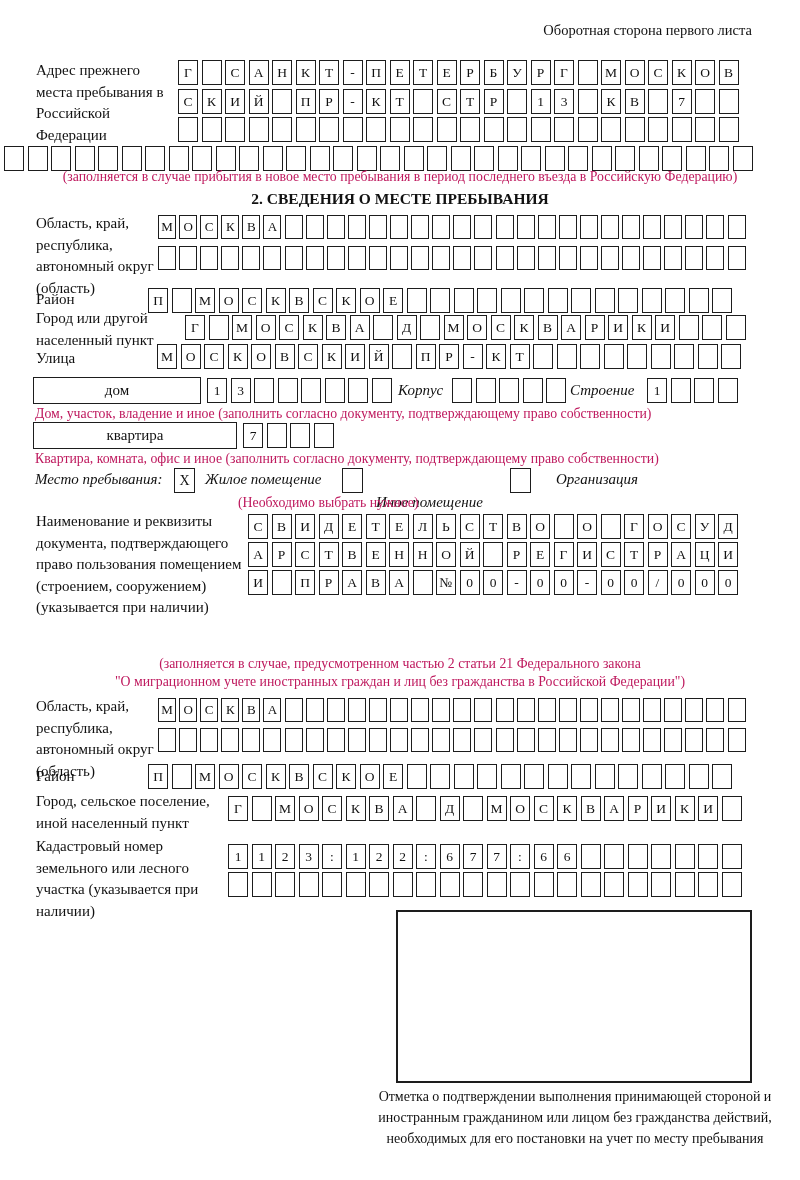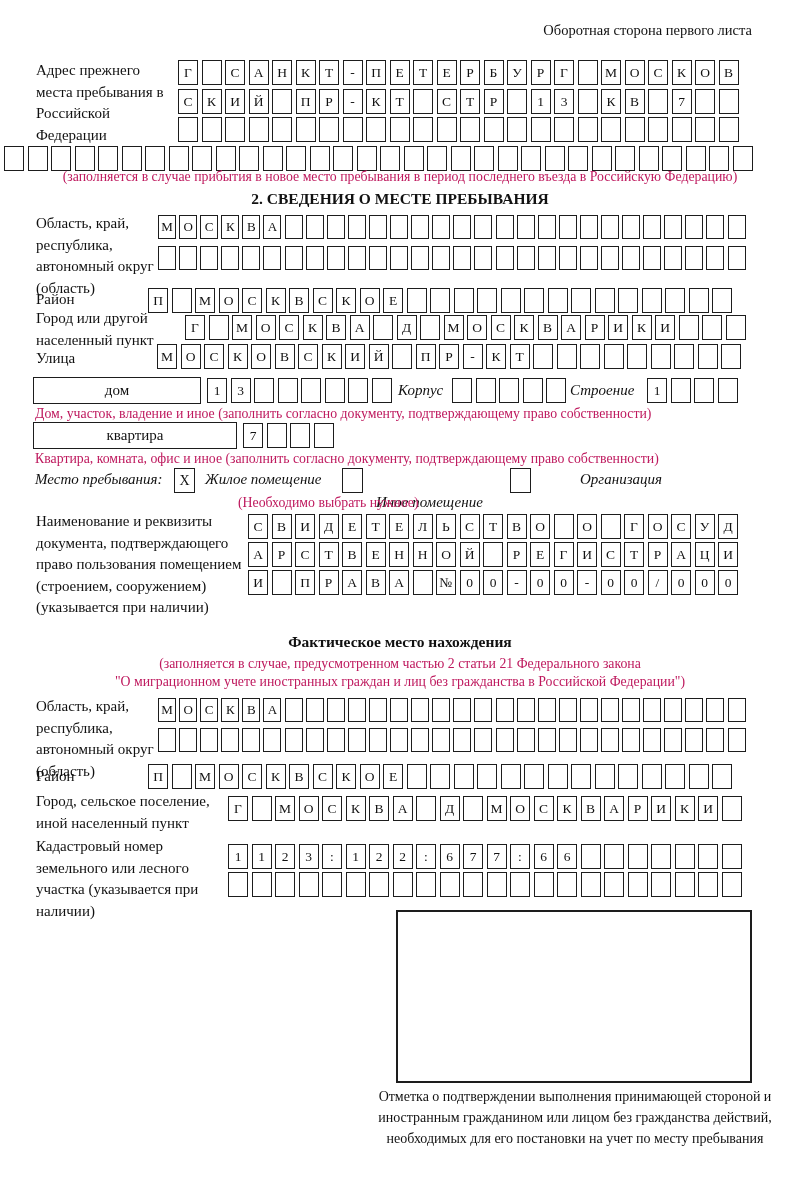--- a/index.html
+++ b/index.html
@@ -388,21 +388,21 @@
       <span class="cell"></span>
     </div>
   <div class="caption" style="left:35px;top:451px;">Квартира, комната, офис и иное (заполнить согласно документу, подтверждающему право собственности)</div>
 
   <div class="inline-lbl" style="left:35px;top:471px;">Место пребывания:</div>
   <div class="checkbox" style="left:174px;top:468px;">X</div>
   <div class="inline-lbl" style="left:205px;top:471px;">Жилое помещение</div>
   <div class="checkbox" style="left:342px;top:468px;"></div>
   <div class="inline-lbl" style="left:376px;top:471px;margin-top:23px;">Иное помещение</div>
   <div class="checkbox" style="left:510px;top:468px;"></div>
-  <div class="inline-lbl" style="left:580px;top:471px;">Организация</div>
+  <div class="inline-lbl" style="left:556px;top:471px;">Организация</div>
   <div class="caption" style="left:238px;top:495px;">(Необходимо выбрать нужное)</div>
 
   <div class="lbl" style="left:36px;top:511px;width:208px;">Наименование и реквизиты документа, подтверждающего право пользования помещением (строением, сооружением) (указывается при наличии)</div>
   <div class="cellrow cg-a" style="left:248px;top:514px;">
       <span class="cell">С</span>
       <span class="cell">В</span>
       <span class="cell">И</span>
       <span class="cell">Д</span>
       <span class="cell">Е</span>
       <span class="cell">Т</span>
@@ -462,21 +462,20 @@
       <span class="cell">0</span>
       <span class="cell">-</span>
       <span class="cell">0</span>
       <span class="cell">0</span>
       <span class="cell">/</span>
       <span class="cell">0</span>
       <span class="cell">0</span>
       <span class="cell">0</span>
     </div>
 
-  <div class="title" style="top:633px;">Фактическое место нахождения</div>
   <div class="caption center" style="top:656px;">(заполняется в случае, предусмотренном частью 2 статьи 21 Федерального закона</div>
   <div class="caption center" style="top:674px;">"О миграционном учете иностранных граждан и лиц без гражданства в Российской Федерации")</div>
 
   <div class="lbl" style="left:36px;top:696px;width:132px;">Область, край, республика, автономный округ (область)</div>
   <div class="cellrow cg-b" style="left:158px;top:698px;">
       <span class="cell">М</span>
       <span class="cell">О</span>
       <span class="cell">С</span>
       <span class="cell">К</span>
       <span class="cell">В</span>

